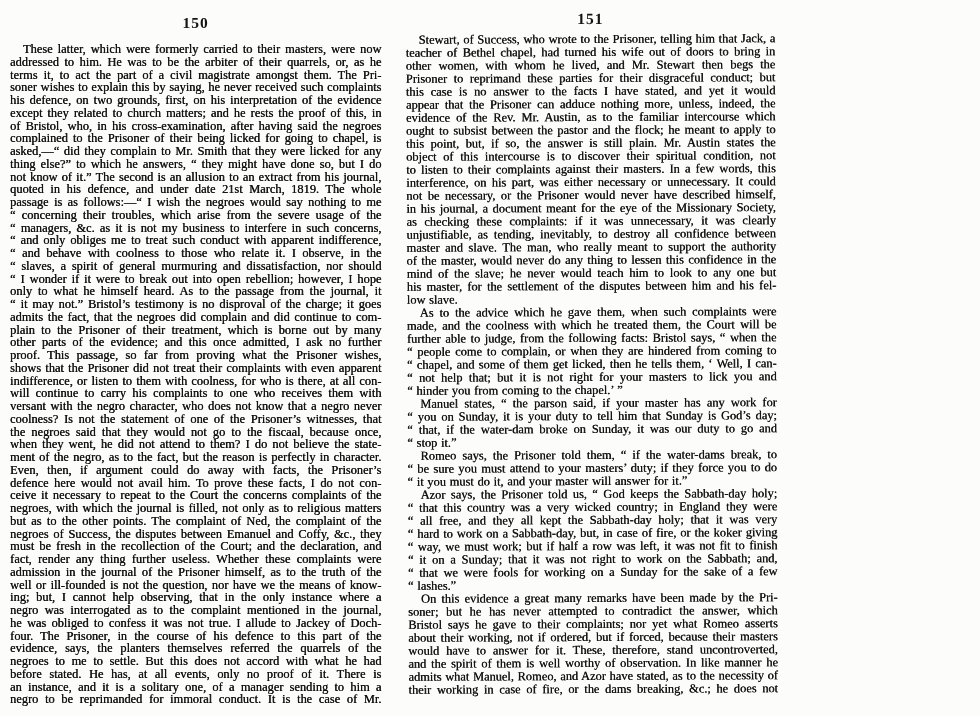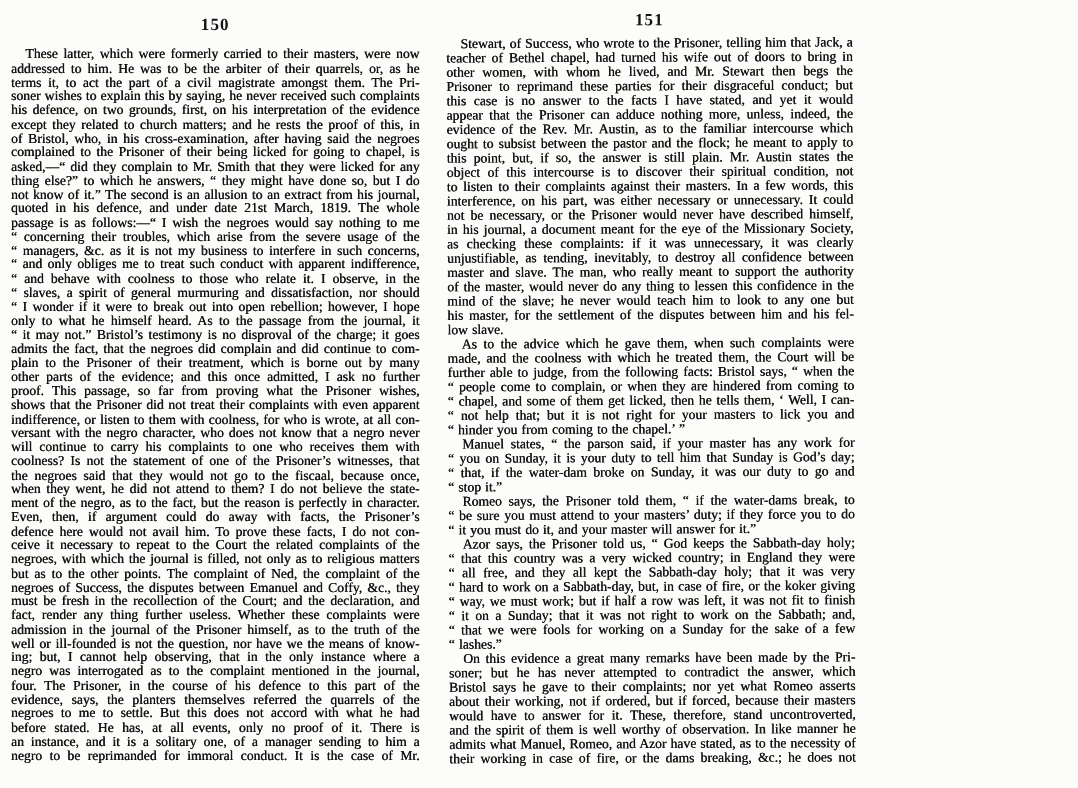--- a/index.html
+++ b/index.html
@@ -87,39 +87,40 @@
         <div class="text-line">“ and behave with coolness to those who relate it. I observe, in the</div>
         <div class="text-line">“ slaves, a spirit of general murmuring and dissatisfaction, nor should</div>
         <div class="text-line">“ I wonder if it were to break out into open rebellion; however, I hope</div>
         <div class="text-line">only to what he himself heard. As to the passage from the journal, it</div>
         <div class="text-line">“ it may not.” Bristol’s testimony is no disproval of the charge; it goes</div>
         <div class="text-line">admits the fact, that the negroes did complain and did continue to com-</div>
         <div class="text-line">plain to the Prisoner of their treatment, which is borne out by many</div>
         <div class="text-line">other parts of the evidence; and this once admitted, I ask no further</div>
         <div class="text-line">proof. This passage, so far from proving what the Prisoner wishes,</div>
         <div class="text-line">shows that the Prisoner did not treat their complaints with even apparent</div>
-        <div class="text-line">indifference, or listen to them with coolness, for who is wrote, at all con-</div>
+        <div class="text-line">indifference, or listen to them with coolness, for who is there, at all con-</div>
+        <div class="text-line">will continue to carry his complaints to one who receives them with</div>
         <div class="text-line">versant with the negro character, who does not know that a negro never</div>
-        <div class="text-line">will continue to carry his complaints to one who receives them with</div>
         <div class="text-line">coolness? Is not the statement of one of the Prisoner’s witnesses, that</div>
         <div class="text-line">the negroes said that they would not go to the fiscaal, because once,</div>
         <div class="text-line">when they went, he did not attend to them? I do not believe the state-</div>
         <div class="text-line">ment of the negro, as to the fact, but the reason is perfectly in character.</div>
         <div class="text-line">Even, then, if argument could do away with facts, the Prisoner’s</div>
         <div class="text-line">defence here would not avail him. To prove these facts, I do not con-</div>
-        <div class="text-line">ceive it necessary to repeat to the Court the related complaints of the</div>
+        <div class="text-line">ceive it necessary to repeat to the Court the concerns complaints of the</div>
         <div class="text-line">negroes, with which the journal is filled, not only as to religious matters</div>
         <div class="text-line">but as to the other points. The complaint of Ned, the complaint of the</div>
         <div class="text-line">negroes of Success, the disputes between Emanuel and Coffy, &amp;c., they</div>
         <div class="text-line">must be fresh in the recollection of the Court; and the declaration, and</div>
         <div class="text-line">fact, render any thing further useless. Whether these complaints were</div>
         <div class="text-line">admission in the journal of the Prisoner himself, as to the truth of the</div>
         <div class="text-line">well or ill-founded is not the question, nor have we the means of know-</div>
         <div class="text-line">ing; but, I cannot help observing, that in the only instance where a</div>
         <div class="text-line">negro was interrogated as to the complaint mentioned in the journal,</div>
+        <div class="text-line">he was obliged to confess it was not true. I allude to Jackey of Doch-</div>
         <div class="text-line">four. The Prisoner, in the course of his defence to this part of the</div>
         <div class="text-line">evidence, says, the planters themselves referred the quarrels of the</div>
         <div class="text-line">negroes to me to settle. But this does not accord with what he had</div>
         <div class="text-line">before stated. He has, at all events, only no proof of it. There is</div>
         <div class="text-line">an instance, and it is a solitary one, of a manager sending to him a</div>
         <div class="text-line">negro to be reprimanded for immoral conduct. It is the case of Mr.</div>
       </div>
   </div>
 
   <div class="page page-right">

